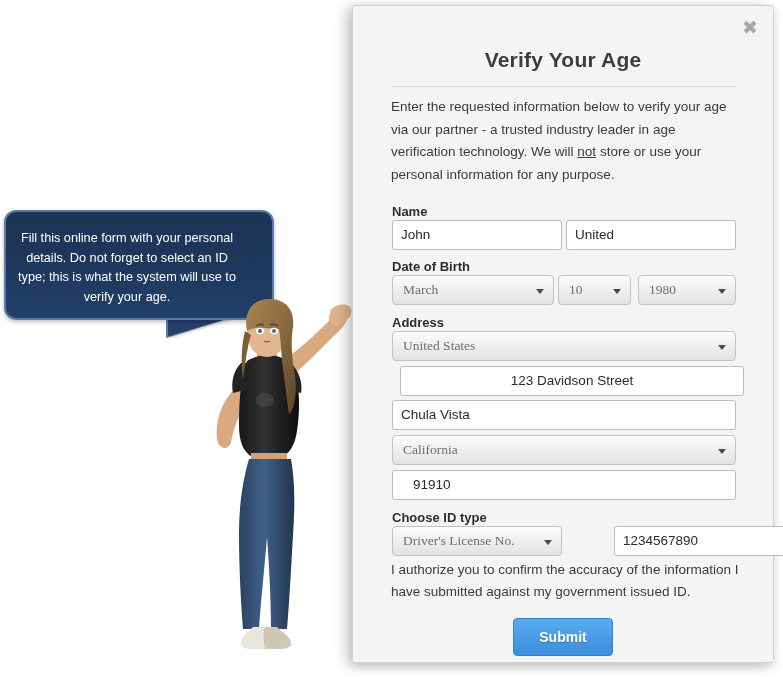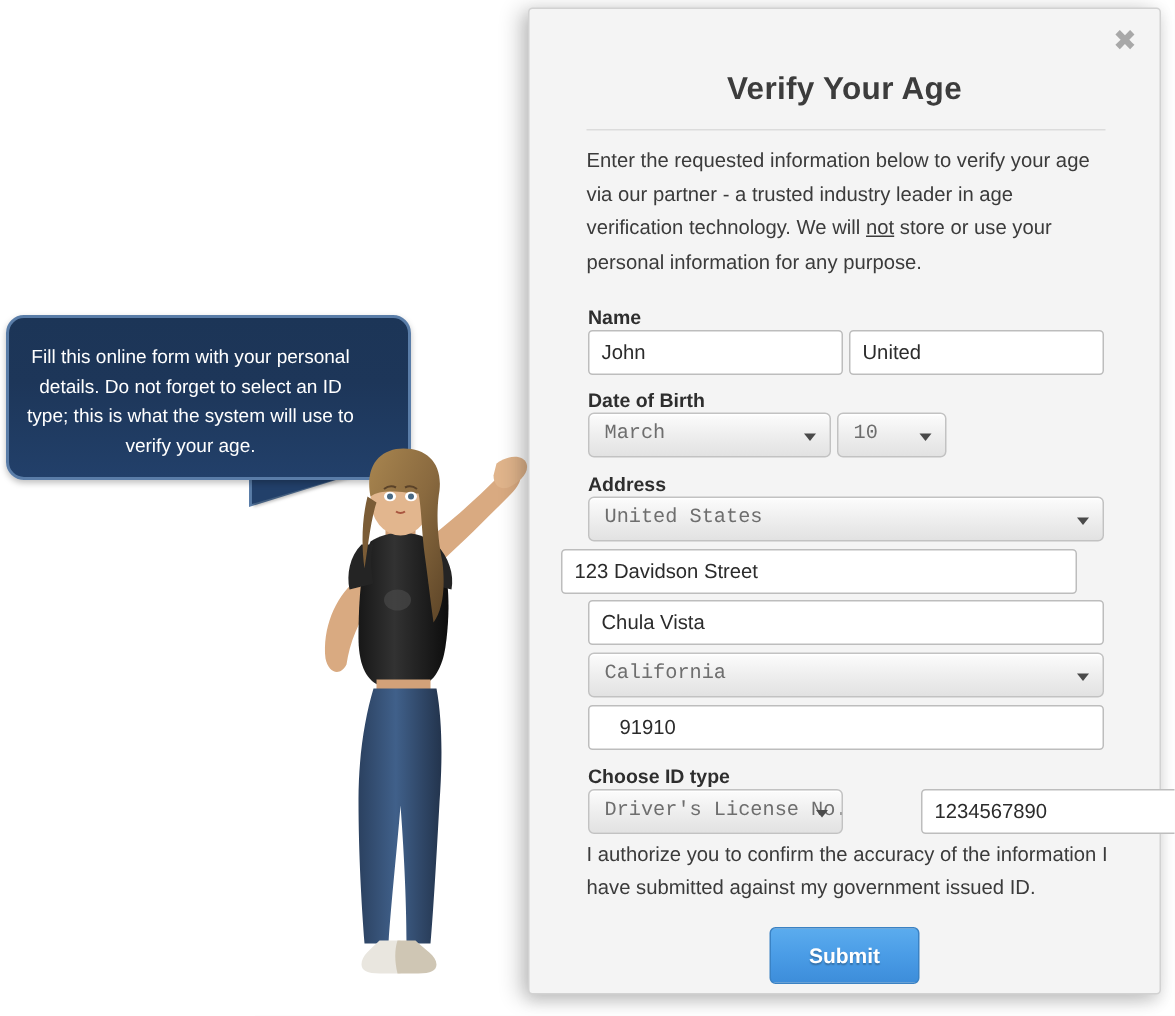--- a/index.html
+++ b/index.html
@@ -108,21 +108,21 @@
     position: absolute;
     box-sizing: border-box;
     height: 30px;
     background: linear-gradient(to bottom, #fcfcfc 0%, #ededed 55%, #e2e2e2 100%);
     border: 1px solid #c2c2c2;
     border-radius: 4px;
     padding: 0 22px 0 10px;
     font-size: 13.5px;
     color: #6e6e6e;
     line-height: 28px;
-    font-family: Liberation Mono, monospace;
+    font-family: Liberation Serif, serif;
     white-space: nowrap;
     overflow: hidden;
     box-shadow: inset 0 1px 0 rgba(255,255,255,0.85);
   }
   .sel .arrow {
     position: absolute;
     right: 9px;
     top: 13px;
     width: 0; height: 0;
     border-left: 4px solid transparent;
@@ -297,27 +297,31 @@
 
   <div class="section-label" style="top:253px;">Date of Birth</div>
   <div class="sel" style="left:39px; top:269px; width:162px;">
     <span>March</span>
     <span class="arrow"></span>
   </div>
   <div class="sel" style="left:205px; top:269px; width:73px;">
     <span>10</span>
     <span class="arrow"></span>
   </div>
+  <div class="sel" style="left:285px; top:269px; width:98px;">
+    <span>1980</span>
+    <span class="arrow"></span>
+  </div>
 
   <div class="section-label" style="top:309px;">Address</div>
   <div class="sel" style="left:39px; top:325px; width:344px;">
     <span>United States</span>
     <span class="arrow"></span>
   </div>
-  <div class="tf" style="left:21px; top:360px; width:344px;" title="Street Address">123 Davidson Street</div>
+  <div class="tf" style="left:47px; top:360px; width:344px;text-align:center;" title="Street Address">123 Davidson Street</div>
   <div class="tf" style="left:39px; top:394px; width:344px;" title="City">Chula Vista</div>
   <div class="sel" style="left:39px; top:429px; width:344px;">
     <span>California</span>
     <span class="arrow"></span>
   </div>
   <div class="tf" style="left:39px; top:464px; width:344px;padding-left:20px;" title="Zip Code">91910</div>
 
   <div class="section-label" style="top:504px;">Choose ID type</div>
   <div class="sel" style="left:39px; top:520px; width:170px;">
     <span>Driver's License No.</span>

